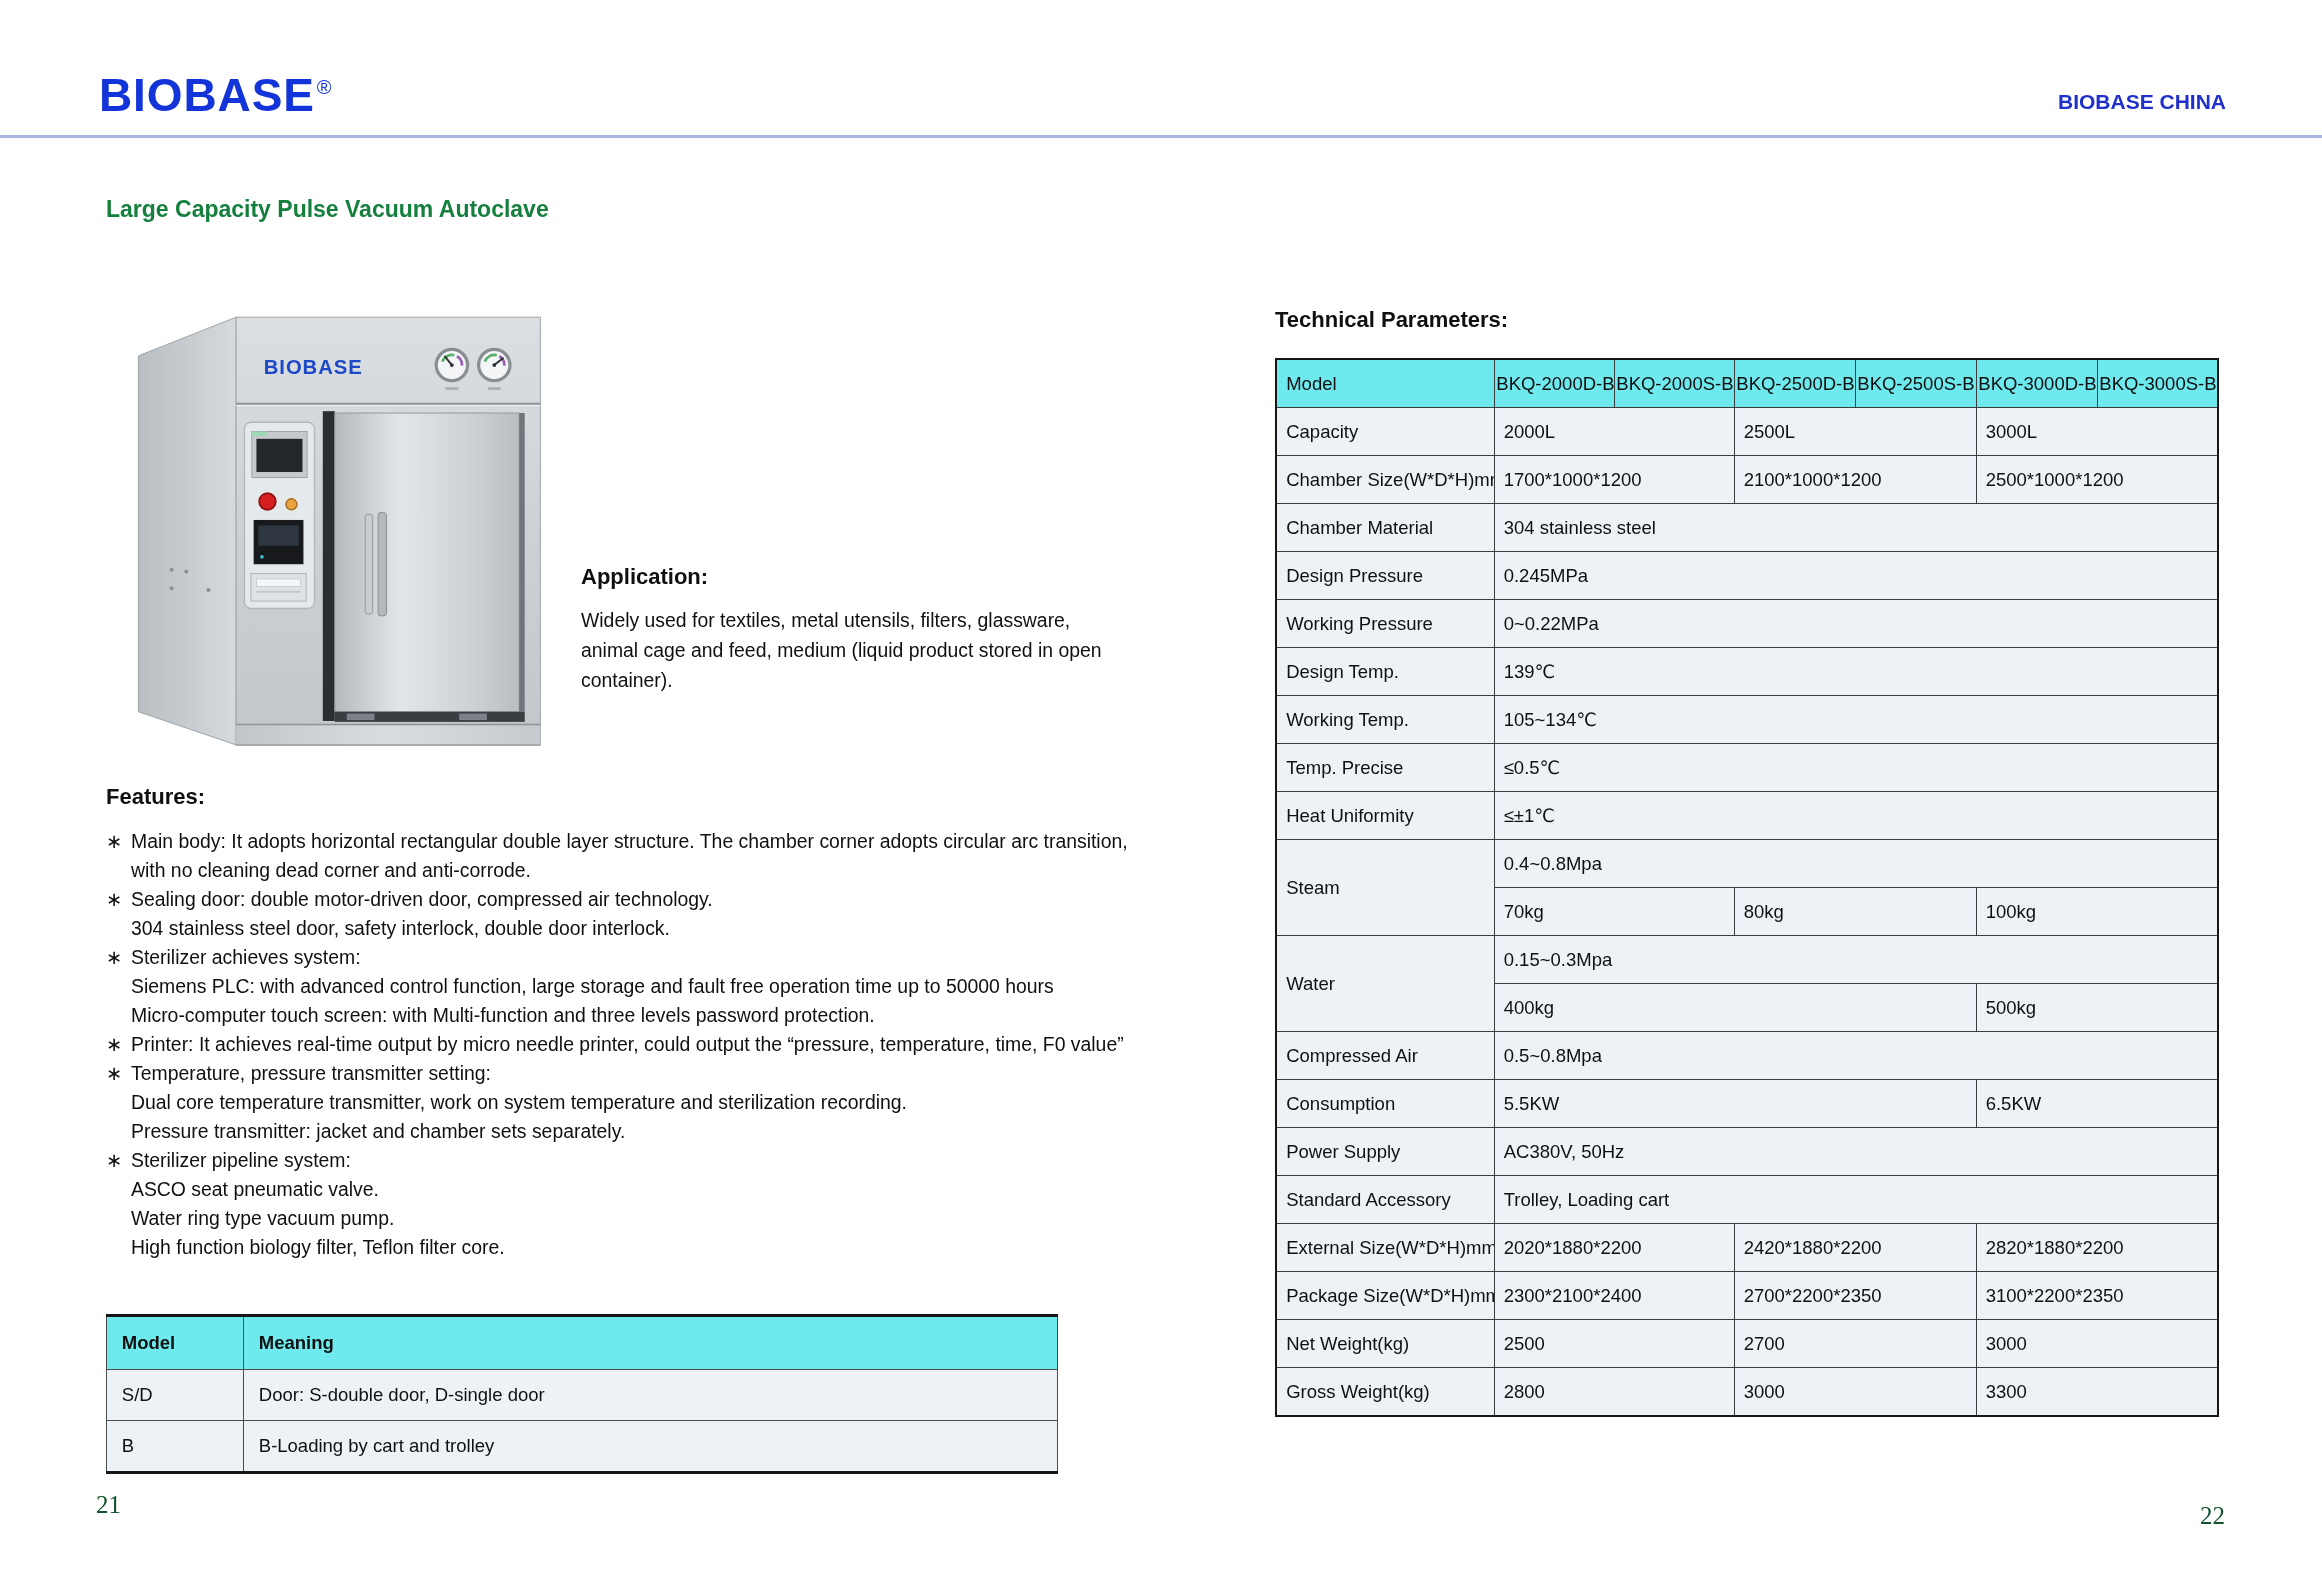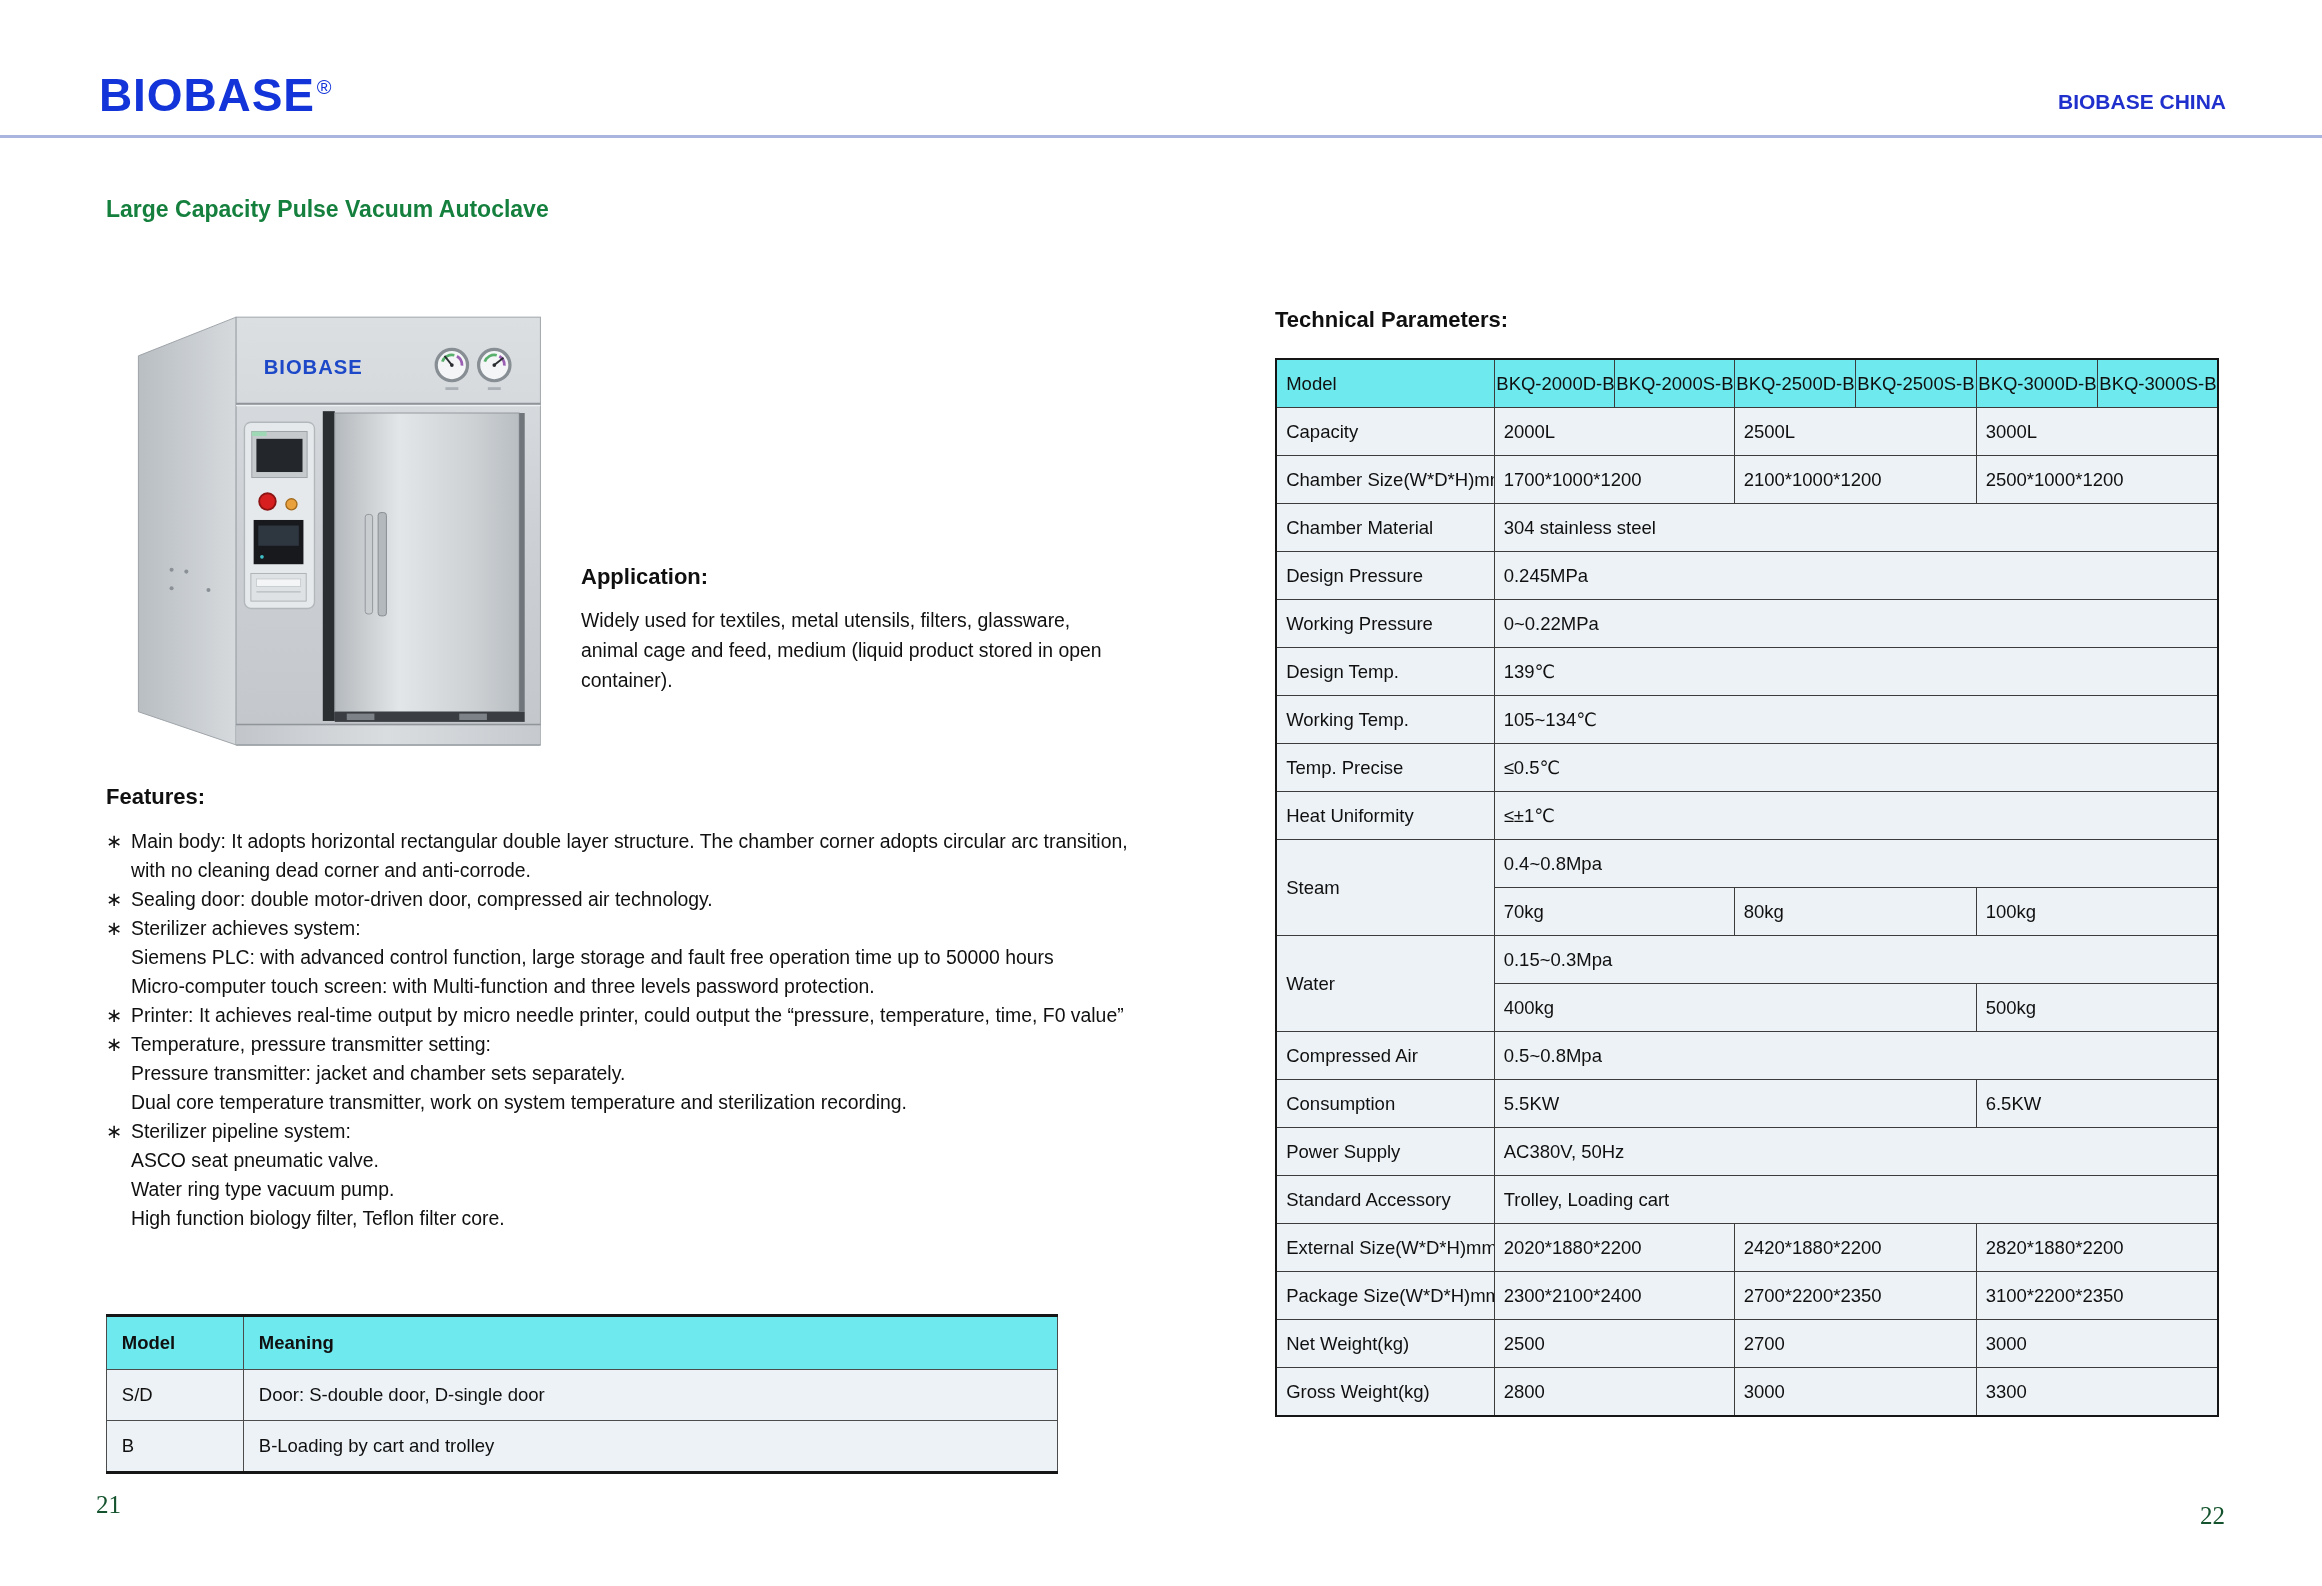--- a/index.html
+++ b/index.html
@@ -162,43 +162,46 @@
         <span class="bullet">∗</span>
         <span>Main body: It adopts horizontal rectangular double layer structure. The chamber corner adopts circular arc transition,</span>
       </div>
       <div class="feat-line cont">
         <span>with no cleaning dead corner and anti-corrode.</span>
       </div>
       <div class="feat-line">
         <span class="bullet">∗</span>
         <span>Sealing door: double motor-driven door, compressed air technology.</span>
       </div>
+      <div class="feat-line cont">
+        <span>304 stainless steel door, safety interlock, double door interlock.</span>
+      </div>
       <div class="feat-line">
         <span class="bullet">∗</span>
         <span>Sterilizer achieves system:</span>
       </div>
       <div class="feat-line cont">
         <span>Siemens PLC: with advanced control function, large storage and fault free operation time up to 50000 hours</span>
       </div>
       <div class="feat-line cont">
         <span>Micro-computer touch screen: with Multi-function and three levels password protection.</span>
       </div>
       <div class="feat-line">
         <span class="bullet">∗</span>
         <span>Printer: It achieves real-time output by micro needle printer, could output the “pressure, temperature, time, F0 value”</span>
       </div>
       <div class="feat-line">
         <span class="bullet">∗</span>
         <span>Temperature, pressure transmitter setting:</span>
       </div>
       <div class="feat-line cont">
+        <span>Dual core temperature transmitter, work on system temperature and sterilization recording.</span>
+      </div>
+      <div class="feat-line cont">
         <span>Pressure transmitter: jacket and chamber sets separately.</span>
-      </div>
-      <div class="feat-line cont">
-        <span>Dual core temperature transmitter, work on system temperature and sterilization recording.</span>
       </div>
       <div class="feat-line">
         <span class="bullet">∗</span>
         <span>Sterilizer pipeline system:</span>
       </div>
       <div class="feat-line cont">
         <span>ASCO seat pneumatic valve.</span>
       </div>
       <div class="feat-line cont">
         <span>Water ring type vacuum pump.</span>

